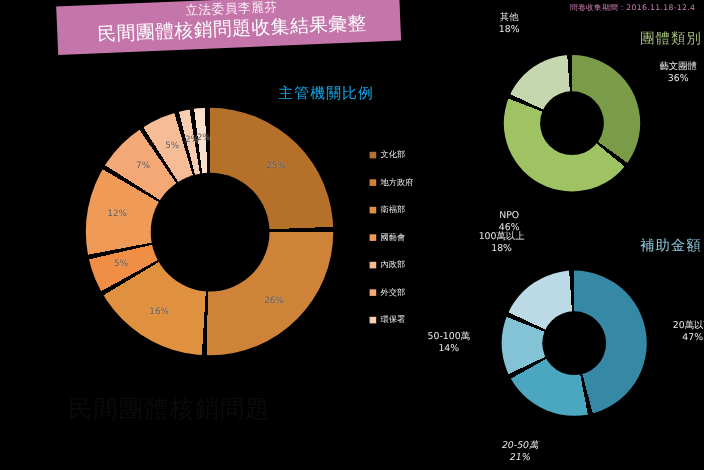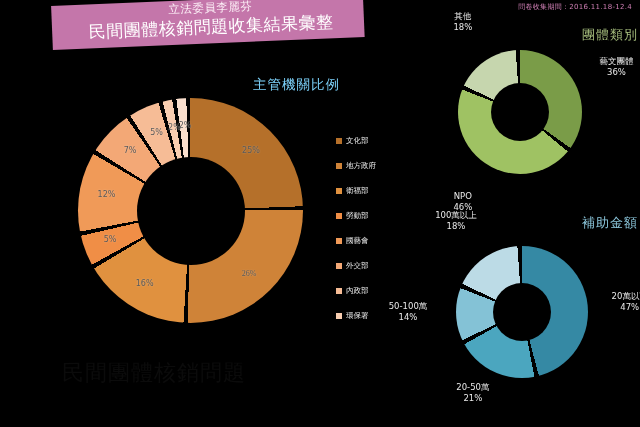--- a/index.html
+++ b/index.html
@@ -82,21 +82,21 @@
     font-size: 8.5px;
     color: #e9e9e9;
     white-space: nowrap;
     text-align: center;
     line-height: 11px;
     transform: translate(-50%, -50%);
   }
 
   
   #chart-main { left: 40px; top: 68px; width: 300px; height: 300px; }
-  #chart-main .panel-title { top: 8px; color: #7dd3fc; font-size: 13.5px; }
+  #chart-main .panel-title { top: 8px; color: #0ea5e9; font-size: 13.5px; }
   #chart-main .donut-wrap { left: 38px; top: 30px; width: 225px; height: 225px; }
   #chart-main .donut-hole { width: 108px; height: 108px; }
 
   
   .legend {
     position: absolute;
     left: 336px; top: 128px;
     width: 80px;
   }
   .legend-row {
@@ -142,21 +142,21 @@
   </div>
   <div class="daterange">問卷收集期間：2016.11.18-12.4</div>
 
   <div class="panel" id="chart-main">
     <div class="panel-title">主管機關比例</div>
     <div class="donut-wrap">
       <div class="donut" id="donut-main" style="background: conic-gradient(rgb(181, 112, 42) 0deg, rgb(181, 112, 42) 87.8deg, rgb(0, 0, 0) 87.8deg, rgb(0, 0, 0) 90deg, rgb(207, 131, 56) 90deg, rgb(207, 131, 56) 181.4deg, rgb(0, 0, 0) 181.4deg, rgb(0, 0, 0) 183.6deg, rgb(224, 145, 63) 183.6deg, rgb(224, 145, 63) 239deg, rgb(0, 0, 0) 239deg, rgb(0, 0, 0) 241.2deg, rgb(240, 142, 70) 241.2deg, rgb(240, 142, 70) 257deg, rgb(0, 0, 0) 257deg, rgb(0, 0, 0) 259.2deg, rgb(240, 154, 88) 259.2deg, rgb(240, 154, 88) 300.2deg, rgb(0, 0, 0) 300.2deg, rgb(0, 0, 0) 302.4deg, rgb(243, 168, 118) 302.4deg, rgb(243, 168, 118) 325.4deg, rgb(0, 0, 0) 325.4deg, rgb(0, 0, 0) 327.6deg, rgb(246, 188, 150) 327.6deg, rgb(246, 188, 150) 343.4deg, rgb(0, 0, 0) 343.4deg, rgb(0, 0, 0) 345.6deg, rgb(248, 205, 176) 345.6deg, rgb(248, 205, 176) 350.6deg, rgb(0, 0, 0) 350.6deg, rgb(0, 0, 0) 352.8deg, rgb(250, 223, 205) 352.8deg, rgb(250, 223, 205) 357.8deg, rgb(0, 0, 0) 357.8deg, rgb(0, 0, 0) 360deg);"></div>
       <div class="donut-hole"></div>
       <div id="main-slice-labels">
           <div class="slice-label" style="left: 76.8701%; top: 23.1299%;">25%</div>
-          <div class="slice-label" style="left: 76.0128%; top: 77.7008%; font-family: Liberation Serif, serif;">26%</div>
+          <div class="slice-label" style="left: 76.0128%; top: 77.7008%;">26%</div>
           <div class="slice-label" style="left: 29.6386%; top: 82.0845%;">16%</div>
           <div class="slice-label" style="left: 14.2465%; top: 62.872%;">5%</div>
           <div class="slice-label" style="left: 12.6731%; top: 42.8795%;">12%</div>
           <div class="slice-label" style="left: 23.1299%; top: 23.1299%;">7%</div>
           <div class="slice-label" style="left: 34.9084%; top: 15.1253%;">5%</div>
           <div class="slice-label" style="left: 42.8795%; top: 12.6731%;">2%</div>
           <div class="slice-label" style="left: 47.614%; top: 12.075%;">2%</div>
         </div>
     </div>
   </div>
@@ -168,34 +168,30 @@
       </div>
       <div class="legend-row">
         <span class="legend-swatch" style="background: rgb(207, 131, 56);"></span>
         <span class="legend-text">地方政府</span>
       </div>
       <div class="legend-row">
         <span class="legend-swatch" style="background: rgb(224, 145, 63);"></span>
         <span class="legend-text">衛福部</span>
       </div>
       <div class="legend-row">
-        <span class="legend-swatch" style="background: rgb(240, 142, 70);"></span>
-        <span class="legend-text">勞動部</span>
-      </div>
-      <div class="legend-row">
         <span class="legend-swatch" style="background: rgb(240, 154, 88);"></span>
         <span class="legend-text">國藝會</span>
       </div>
       <div class="legend-row">
+        <span class="legend-swatch" style="background: rgb(246, 188, 150);"></span>
+        <span class="legend-text">內政部</span>
+      </div>
+      <div class="legend-row">
         <span class="legend-swatch" style="background: rgb(243, 168, 118);"></span>
         <span class="legend-text">外交部</span>
-      </div>
-      <div class="legend-row">
-        <span class="legend-swatch" style="background: rgb(246, 188, 150);"></span>
-        <span class="legend-text">內政部</span>
       </div>
       <div class="legend-row">
         <span class="legend-swatch" style="background: rgb(248, 205, 176);"></span>
         <span class="legend-text">環保署</span>
       </div>
     </div>
 
   <div class="panel" id="chart-green">
     <div class="panel-title">團體類別</div>
     <div class="donut-wrap">
@@ -210,21 +206,21 @@
   </div>
 
   <div class="panel" id="chart-blue">
     <div class="panel-title">補助金額</div>
     <div class="donut-wrap">
       <div class="donut" id="donut-blue" style="background: conic-gradient(rgb(53, 137, 164) 0deg, rgb(53, 137, 164) 165.2deg, rgb(0, 0, 0) 165.2deg, rgb(0, 0, 0) 169.2deg, rgb(75, 166, 191) 169.2deg, rgb(75, 166, 191) 240.8deg, rgb(0, 0, 0) 240.8deg, rgb(0, 0, 0) 244.8deg, rgb(132, 194, 214) 244.8deg, rgb(132, 194, 214) 291.2deg, rgb(0, 0, 0) 291.2deg, rgb(0, 0, 0) 295.2deg, rgb(188, 219, 230) 295.2deg, rgb(188, 219, 230) 356deg, rgb(0, 0, 0) 356deg, rgb(0, 0, 0) 360deg);"></div>
       <div class="donut-hole"></div>
     </div>
     <div id="blue-outer-labels">
         <div class="outer-label" style="left: 231.76px; top: 89.8137px;">20萬以下<br>47%</div>
-        <div class="outer-label" style="left: 74.8601px; top: 181px;">20-50萬<br>21%</div>
+        <div class="outer-label" style="left: 74.8601px; top: 199px; font-style: italic;">20-50萬<br>21%</div>
         <div class="outer-label" style="left: 10px; top: 100px;">50-100萬<br>14%</div>
         <div class="outer-label" style="left: 58px; top: 8.60995px;">100萬以上<br>18%</div>
       </div>
   </div>
 
   <div class="footer-note">民間團體核銷問題</div>
 
 </div>
 
 </body></html>

